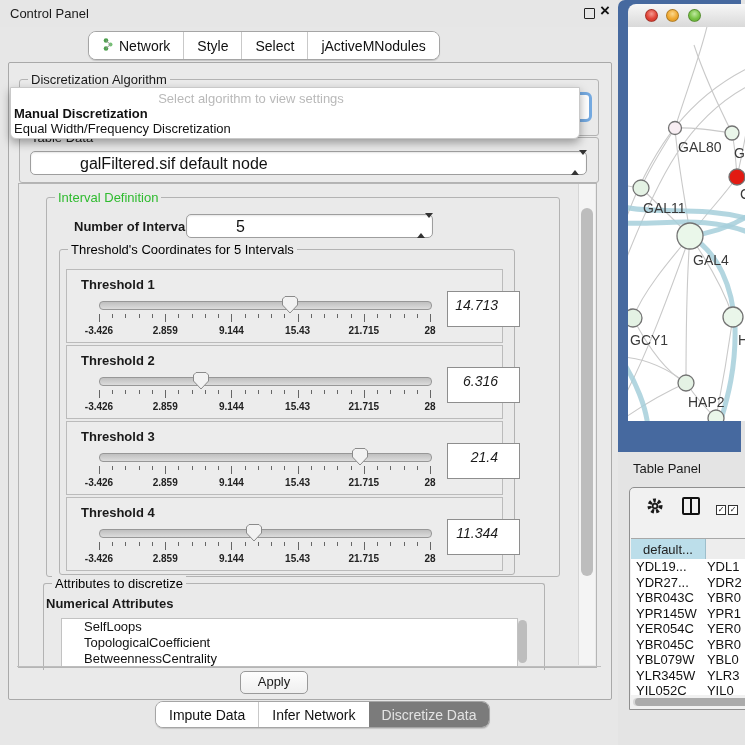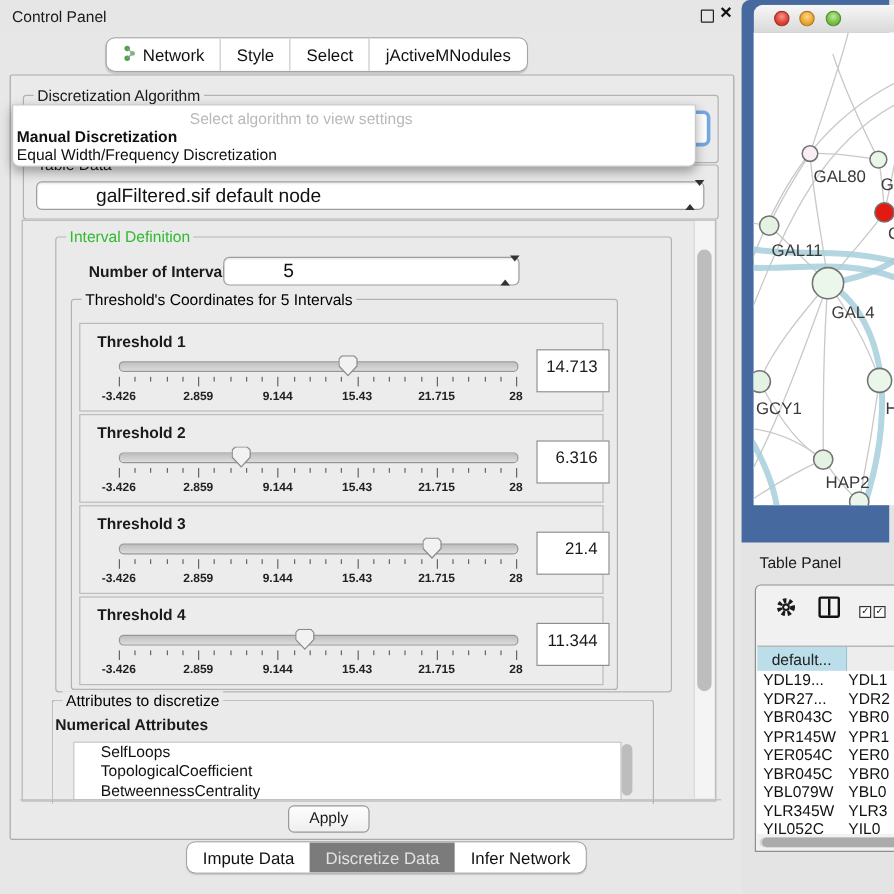--- a/index.html
+++ b/index.html
@@ -40,21 +40,21 @@
   #scrollpane{position:absolute;left:18px;top:183px;width:577px;height:483px;border:1px solid #B5B5B5;background:#EAEAEA;}
   .vscroll-track{position:absolute;background:#F4F4F4;border-left:1px solid #D5D5D5;}
   .scroll-thumb{position:absolute;background:#BDBDBD;border-radius:7px;}
 
   .th-row{position:absolute;left:47px;width:435px;height:72px;background:#ECECEC;border:1px solid #BBBBBB;}
   .th-label{position:absolute;left:14px;top:7px;font-weight:bold;font-size:13px;}
   .th-track{position:absolute;left:32px;top:31px;width:331px;height:7px;border:1px solid #979797;border-radius:4px;background:linear-gradient(#BFBFBF,#DCDCDC);}
   .th-thumb{position:absolute;top:26px;z-index:2;}
   .tick{position:absolute;width:1px;background:#666;}
   .ticklab{position:absolute;transform:translateX(-50%);font-size:10px;font-weight:bold;color:#222;top:55px;}
-  .th-value{position:absolute;left:380px;top:21px;width:50px;height:29px;background:#fff;border:1px solid #8E8E8E;font-size:14px;text-align:right;padding:5px 9px 0 0;box-sizing:content-box;}
+  .th-value{position:absolute;left:380px;top:21px;width:50px;height:29px;background:#fff;border:1px solid #8E8E8E;font-size:14px;text-align:right;padding:5px 21px 0 0;box-sizing:content-box;font-style:italic;}
 
   #attr-list{position:absolute;left:42px;top:434px;width:455px;height:47px;background:#fff;border:1px solid #C2C2C2;overflow:hidden;}
   .attr-item{height:16px;line-height:16px;padding-left:22px;font-size:13px;color:#111;white-space:nowrap;}
   #attr-scroll{position:absolute;left:499px;top:436px;width:9px;height:43px;background:#BDBDBD;border-radius:5px;}
 
   #apply-divider{position:absolute;left:9px;top:604px;width:584px;height:1px;background:#BDBDBD;}
   #apply-btn{position:absolute;left:232px;top:609px;width:66px;height:21px;background:linear-gradient(#FDFDFD,#EFEFEF);border:1px solid #9A9A9A;border-radius:5px;font-size:13px;text-align:center;line-height:20px;}
 
   
   #right-col{position:absolute;left:618px;top:0;width:127px;height:745px;background:#E4E4E4;}
@@ -343,25 +343,25 @@
 
   <div id="outer-panel-bottom" style="position:absolute;left:8px;top:62px;width:602px;height:636px;pointer-events:none;">
     <div id="apply-divider"></div>
     <div id="apply-btn" style="pointer-events:auto;">Apply</div>
   </div>
 
   <div id="bottom-tabbar" class="tabbar">
       <div class="tab">
         <span>Impute Data</span>
       </div>
+      <div class="tab">
+        <span>Infer Network</span>
+      </div>
       <div class="tab sel">
         <span>Discretize Data</span>
-      </div>
-      <div class="tab">
-        <span>Infer Network</span>
       </div>
     </div>
 
   <div id="right-col">
     <div id="net-frame">
       <div id="net-titlebar">
         <div id="tl-red" class="tl"></div>
         <div id="tl-yellow" class="tl"></div>
         <div id="tl-green" class="tl"></div>
       </div>

